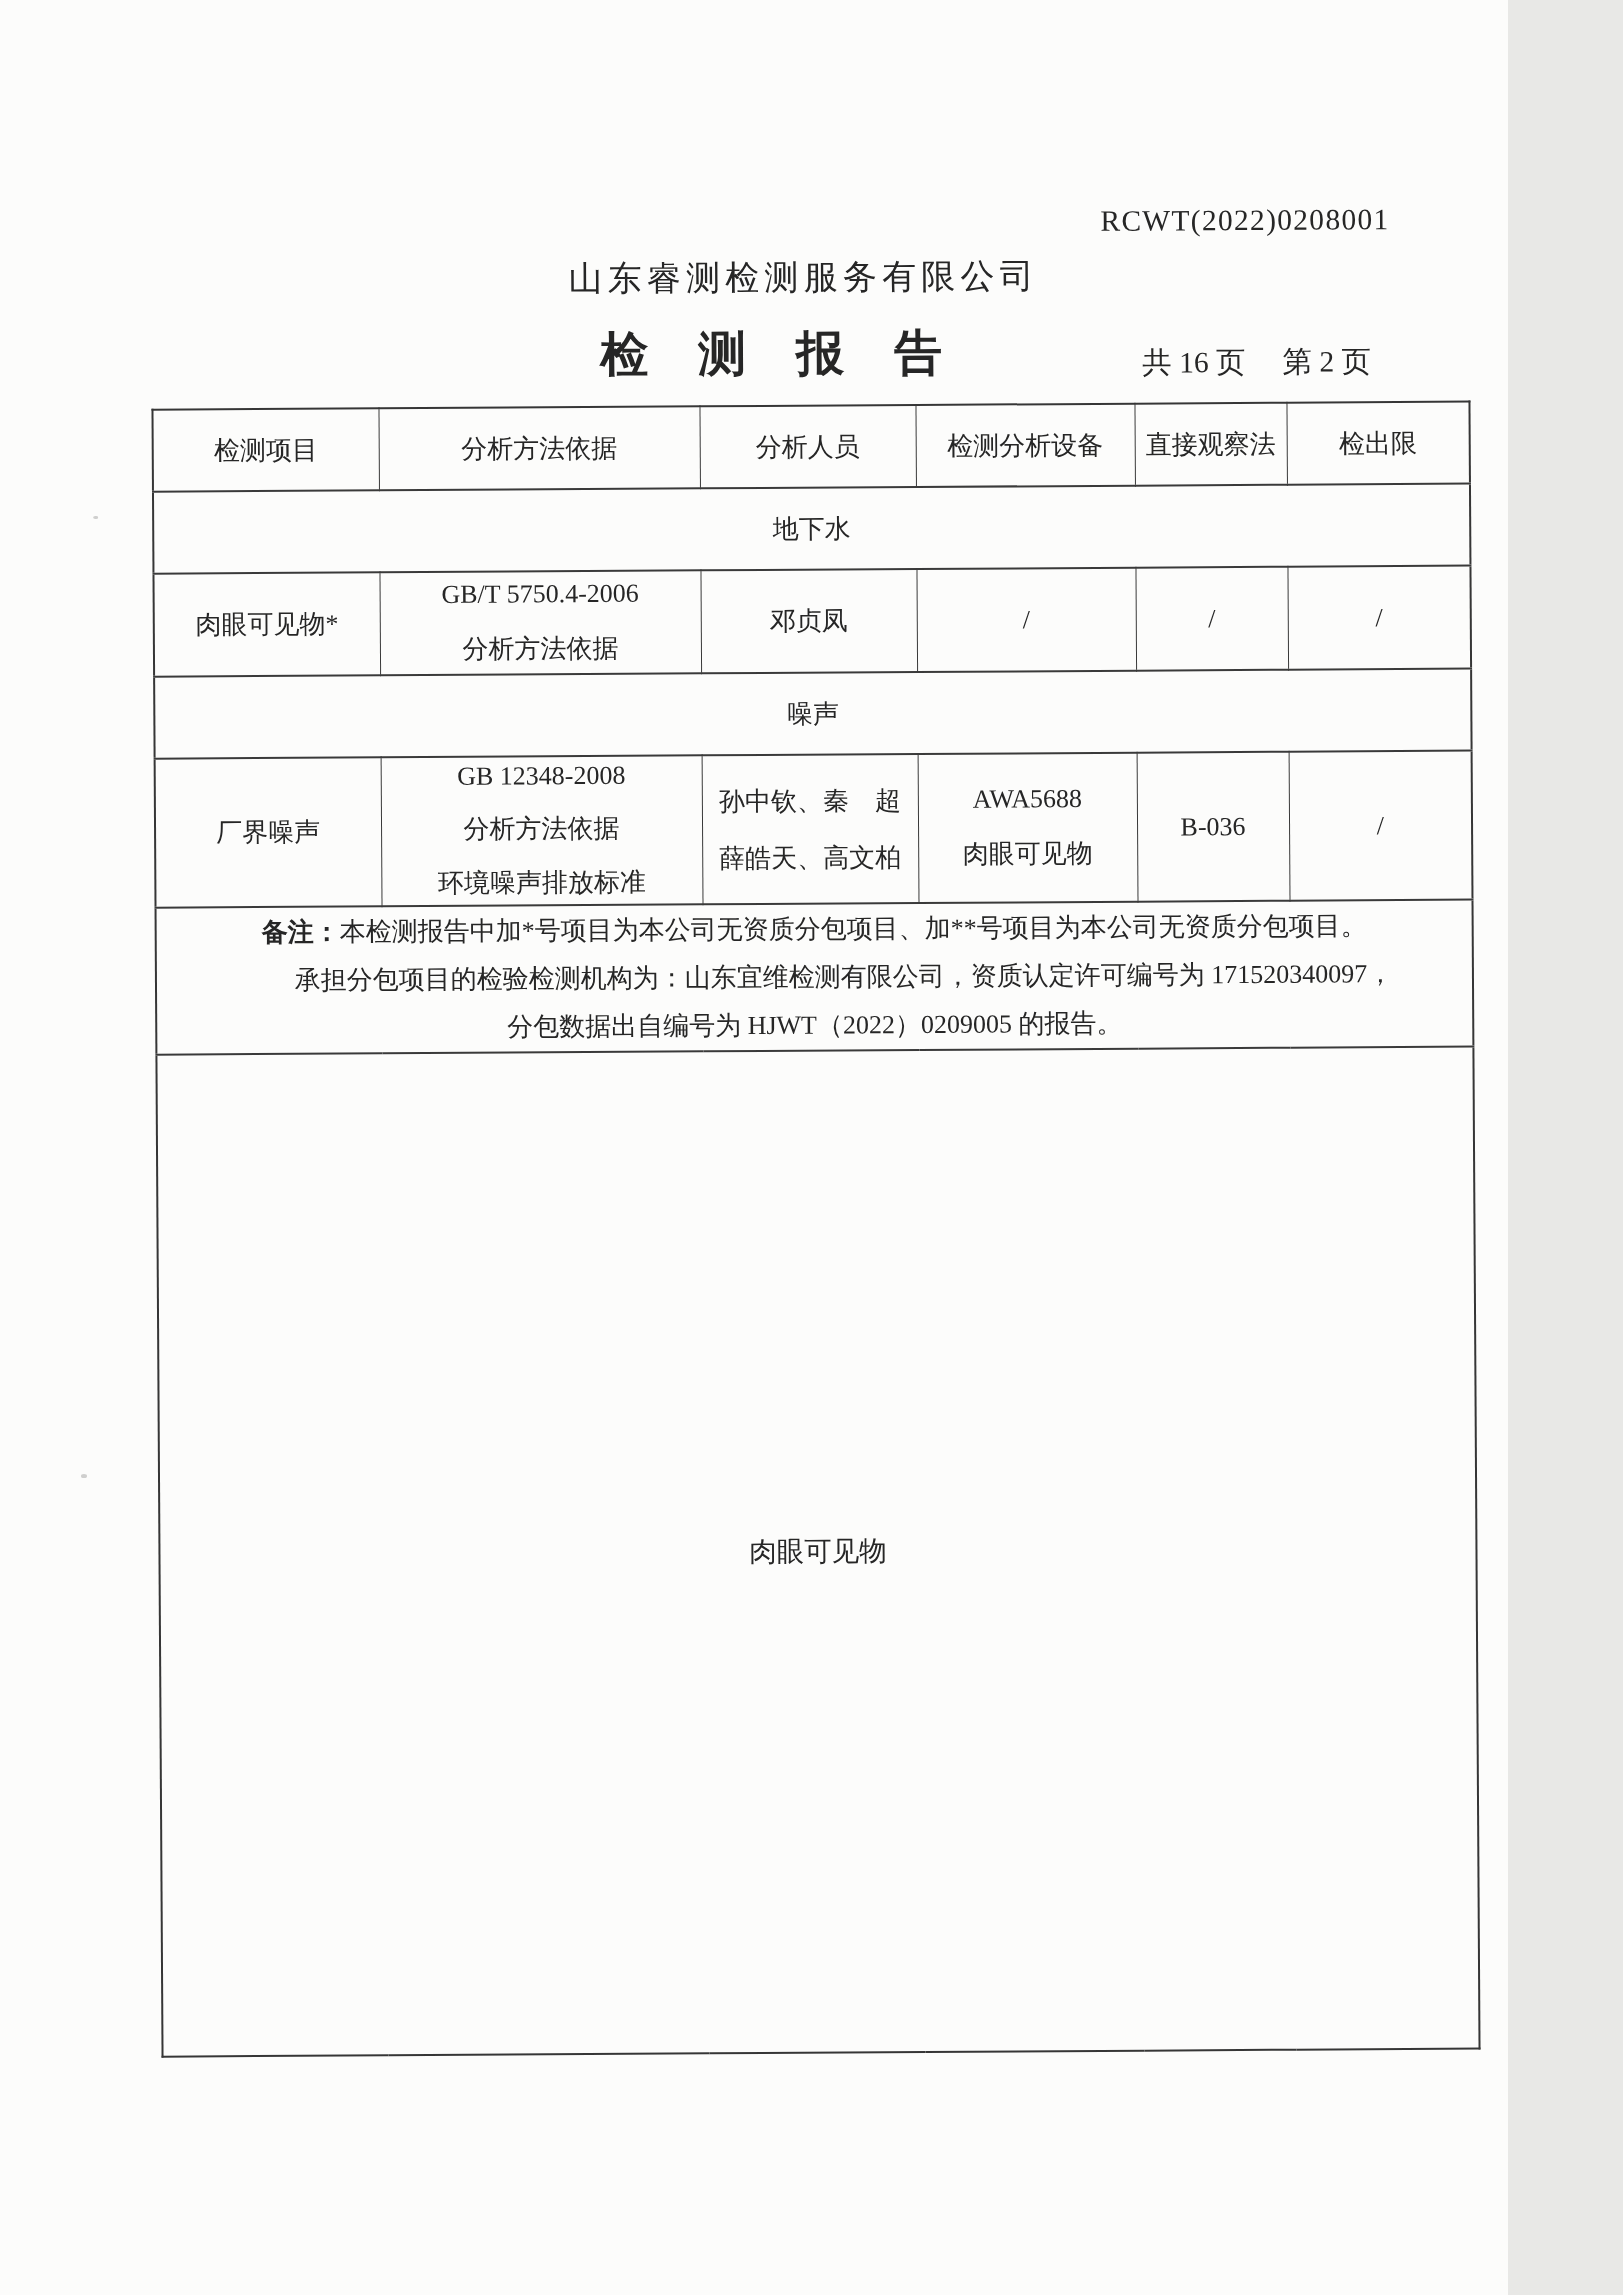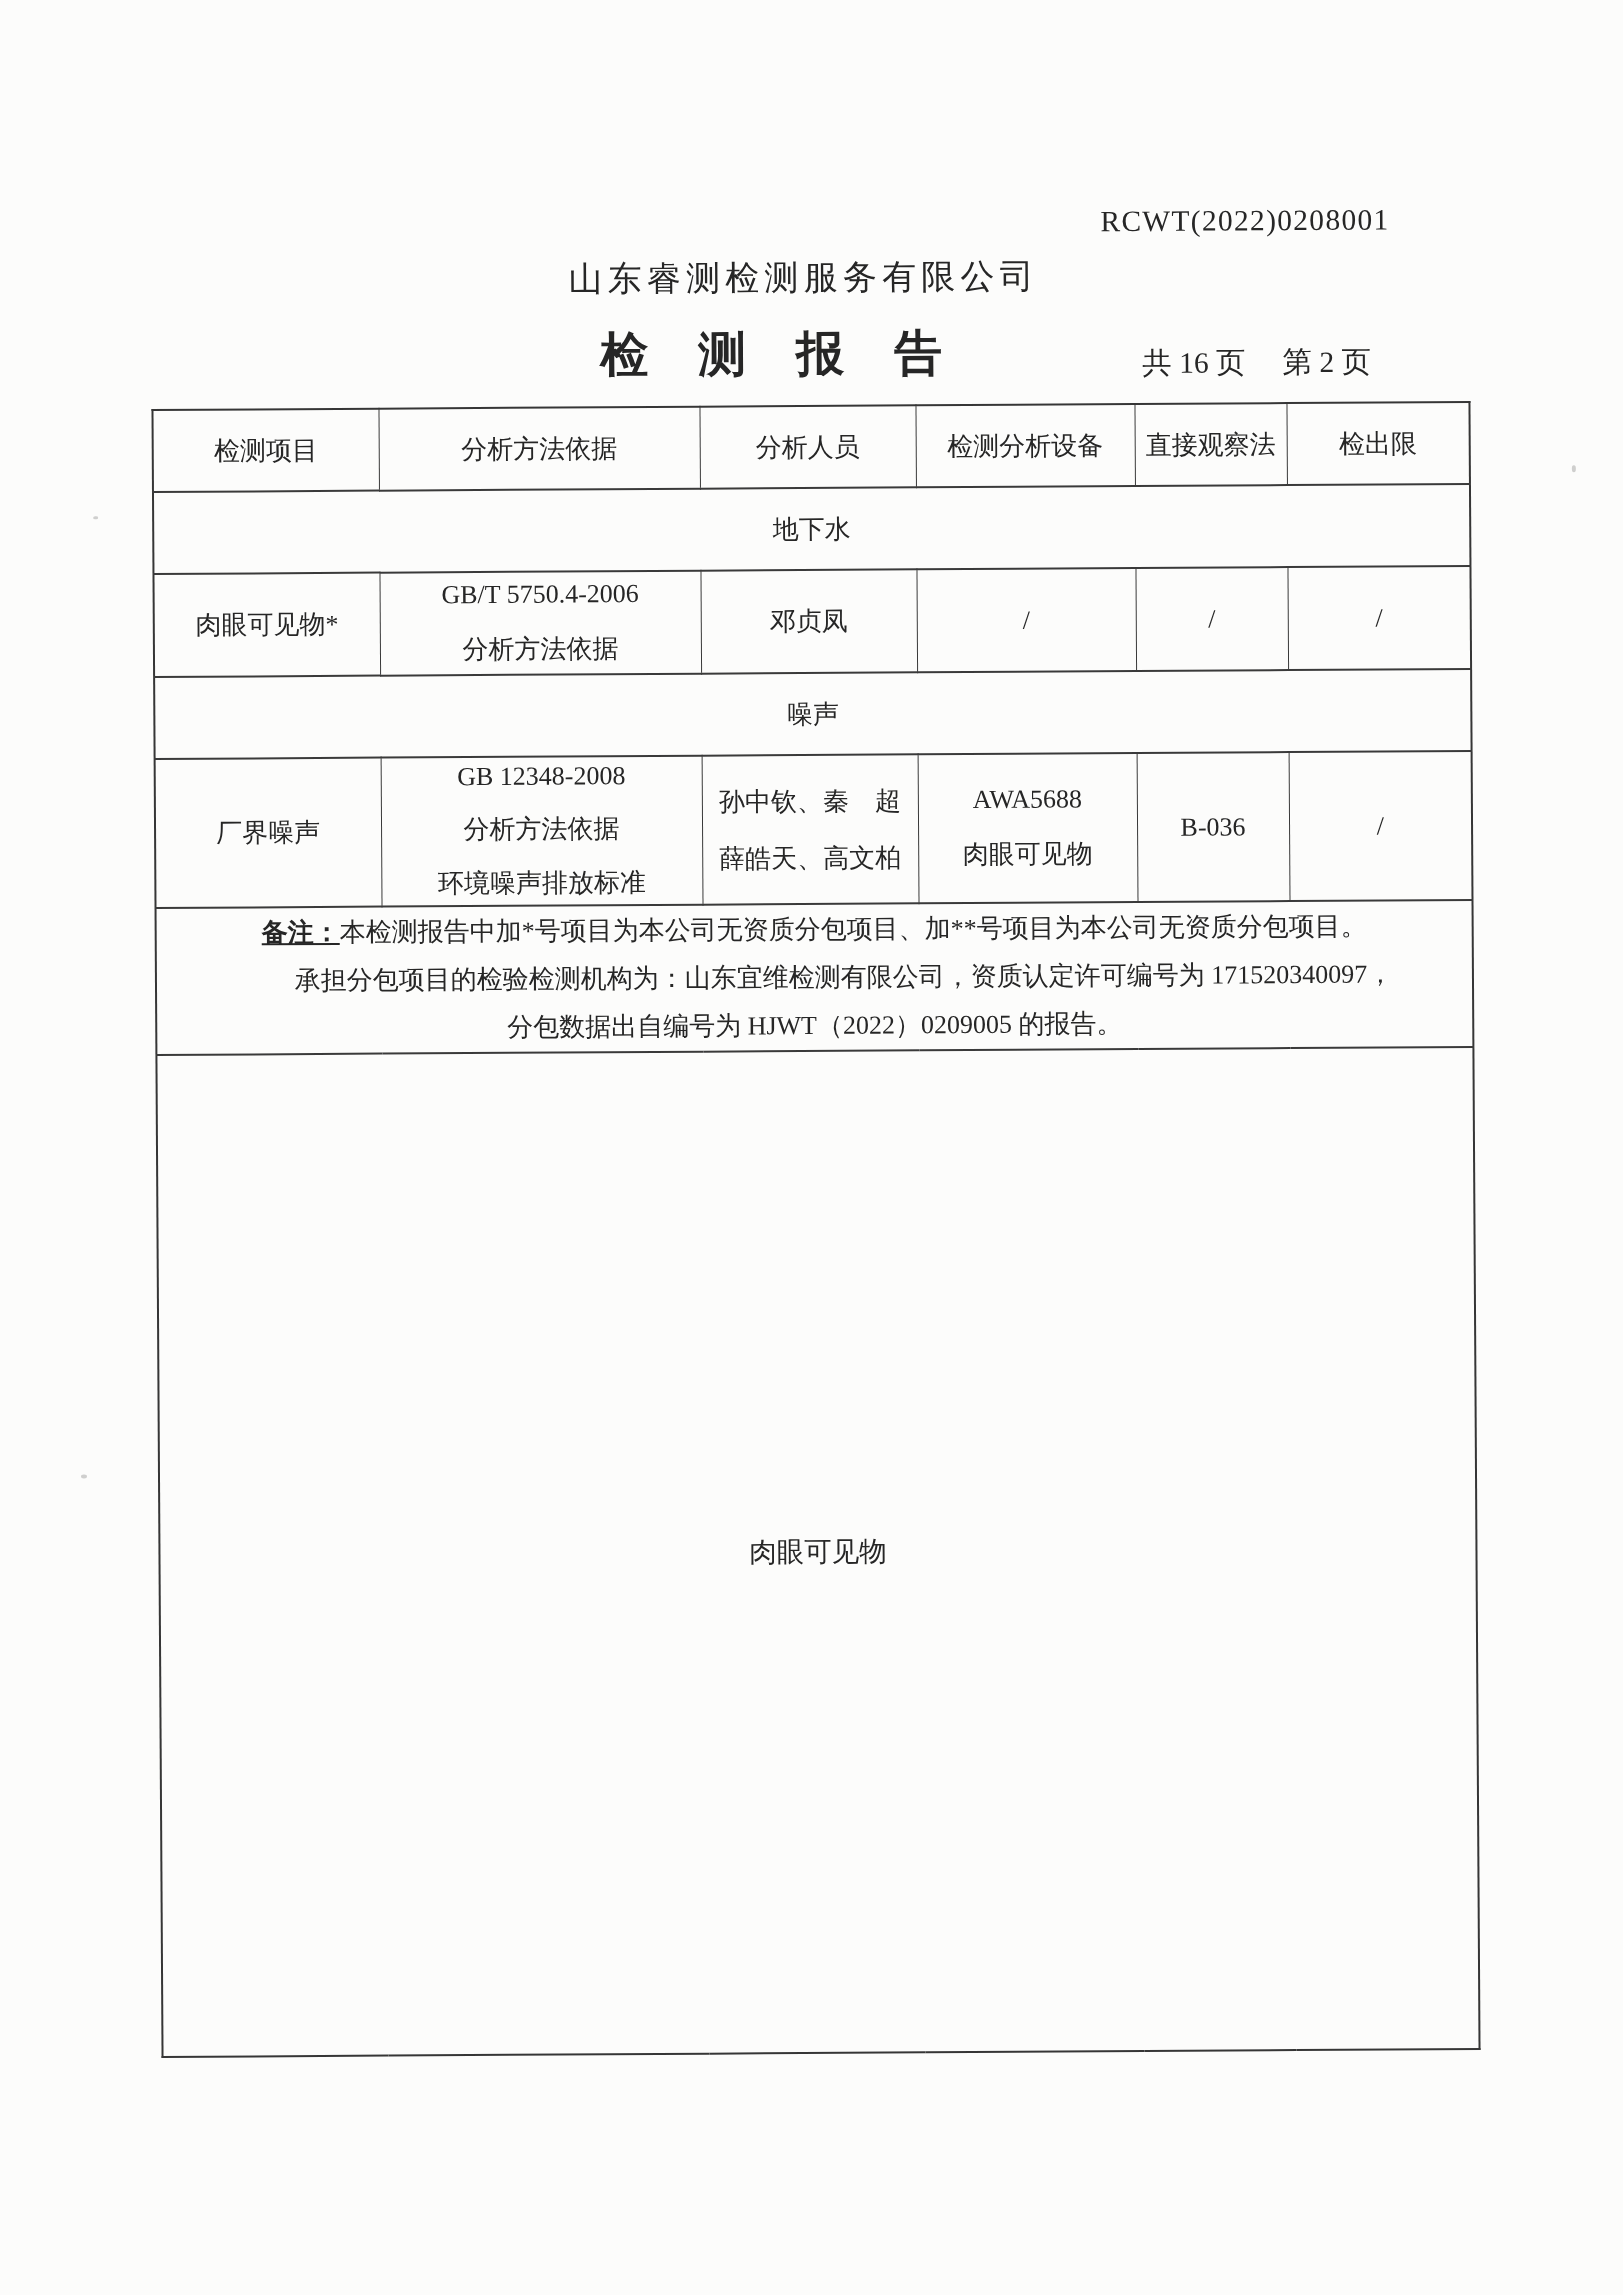--- a/index.html
+++ b/index.html
@@ -2,21 +2,21 @@
 <html style="font-size:10.5px"><head>
 <meta charset="utf-8">
 <style>
   html, body {
     margin: 0;
     padding: 0;
     background: #e8e8e6;
   }
   .page {
     position: relative;
-    width: 1623px;
+    width: 1508px;
     height: 2295px;
     background: #fcfcfb;
     overflow: hidden;
     font-family: "Liberation Serif", "DejaVu Serif", serif;
     color: #262626;
   }
   
   .skew {
     position: absolute;
     left: 0; top: 0; right: 0; bottom: 0;
@@ -92,21 +92,21 @@
     gap: 22px;
   }
   .lines.tight { gap: 19.6px; }
   .notes-cell {
     text-align: left;
     vertical-align: top;
     padding: 9.2px 13px 0 9.2px;
   }
   .note-line { line-height: 48px; white-space: nowrap; }
   .note-line.indent { text-indent: 59px; }
-  .notes-label { font-weight: bold; text-decoration: underline; }
+  .notes-label { font-weight: bold; }
   .blank-cell {
     text-align: left;
     vertical-align: top;
     padding: 9.2px 0 0 10.5px;
     font-size: 27.5px;
   }
   .speck {
     position: absolute;
     border-radius: 50%;
     background: #9a9a96;

